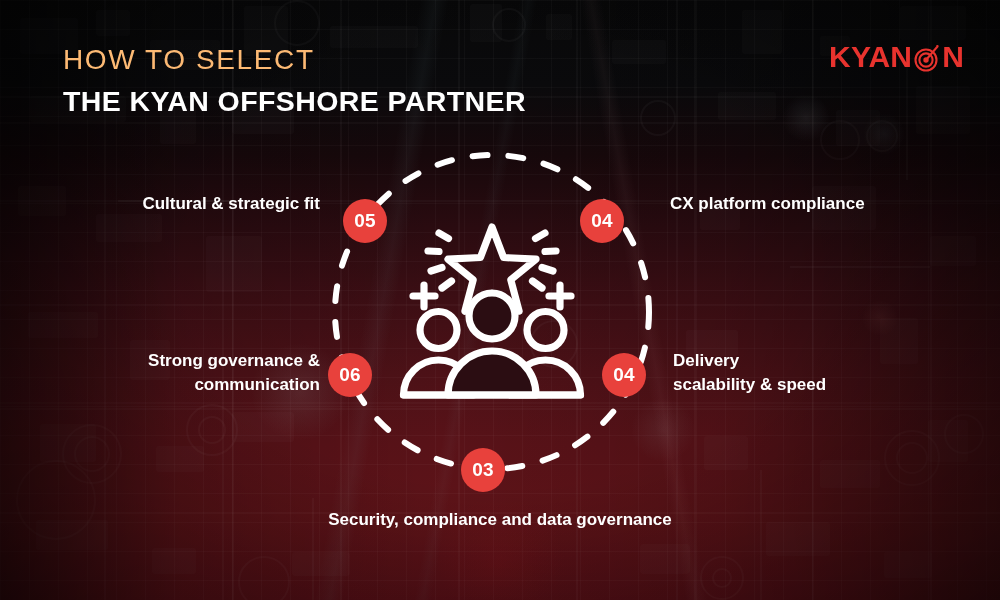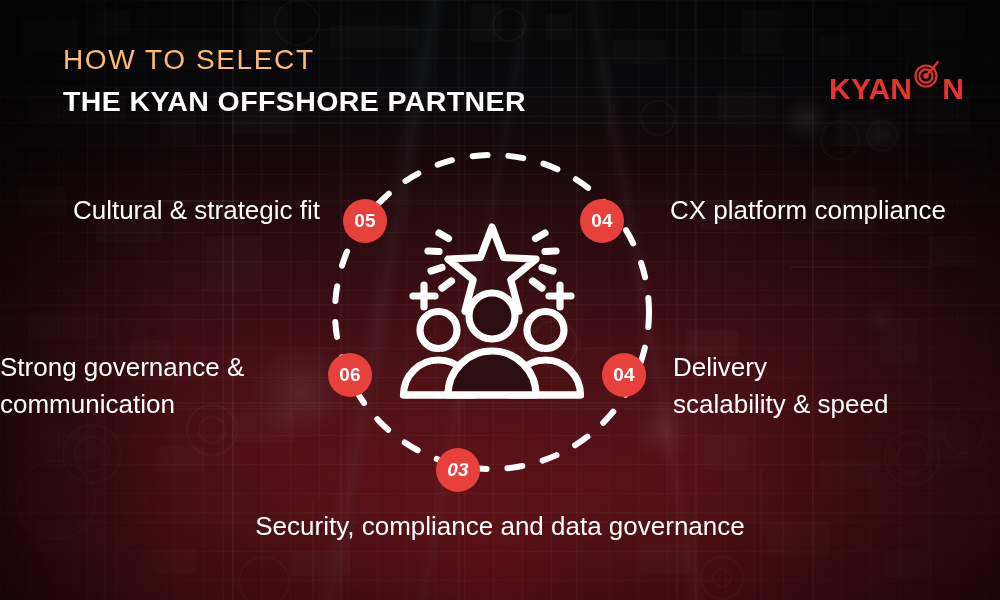--- a/index.html
+++ b/index.html
@@ -112,21 +112,21 @@
     font-weight:700; line-height:1.15; margin-top:9px; white-space:nowrap;
   }
 
   
   .logo {
     position:absolute; right:36px; top:42px;
     display:flex; align-items:center;
     color:#e8332e; font-weight:700; font-size:30px;
     letter-spacing:0.2px; line-height:1;
   }
-  .logo .lg-a, .logo .lg-b { display:block;margin-top:32px; }
+  .logo .lg-a, .logo .lg-b { display:block; }
   .logo .lg-target {
     position:relative; display:inline-block;
     width:30px; height:30px; margin:0 0px;
   }
   .logo .lg-target svg { display:block; }
 
   
   .diagram {
     position:absolute; left:322px; top:142px;
     width:340px; height:340px;
@@ -143,32 +143,32 @@
     position:absolute;
     width:44px; height:44px; border-radius:50%;
     background:#e8413c;
     display:flex; align-items:center; justify-content:center;
     color:#ffffff; font-weight:700; font-size:19px;
     letter-spacing:0.3px;
     box-shadow:0 0 0 0 rgba(0,0,0,0);
   }
   .badge-01 { left:580px; top:199px; }
   .badge-02 { left:602px; top:353px; }
-  .badge-03 { left:436px; top:448px;font-style:italic; }
+  .badge-03 { left:461px; top:448px; }
   .badge-04 { left:328px; top:353px; }
   .badge-05 { left:343px; top:199px; }
 
   
   .label {
     position:absolute; color:#ffffff;
-    font-size:26px; font-weight:400; line-height:1.42;
+    font-size:17px; font-weight:700; line-height:1.42;
     white-space:pre-line;
   }
   .lab-05 { left:0; top:192px; width:320px; text-align:right; padding-right:0; }
-  .lab-04 { left:0; top:349px; width:320px; }
+  .lab-04 { left:0; top:349px; width:320px; text-align:right; }
   .lab-01 { left:670px; top:192px; width:320px; text-align:left; }
   .lab-02 { left:673px; top:349px; width:320px; text-align:left; }
   .lab-03 { left:200px; top:508px; width:600px; text-align:center; }
 </style>
 </head>
 <body>
 
 <div id="slide">
 
   <div class="bg-layer bg-base"></div>

